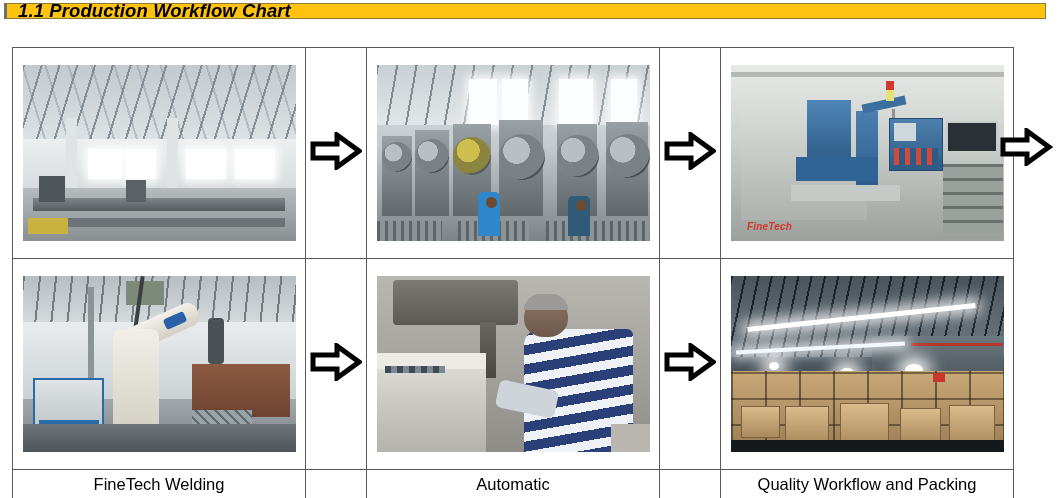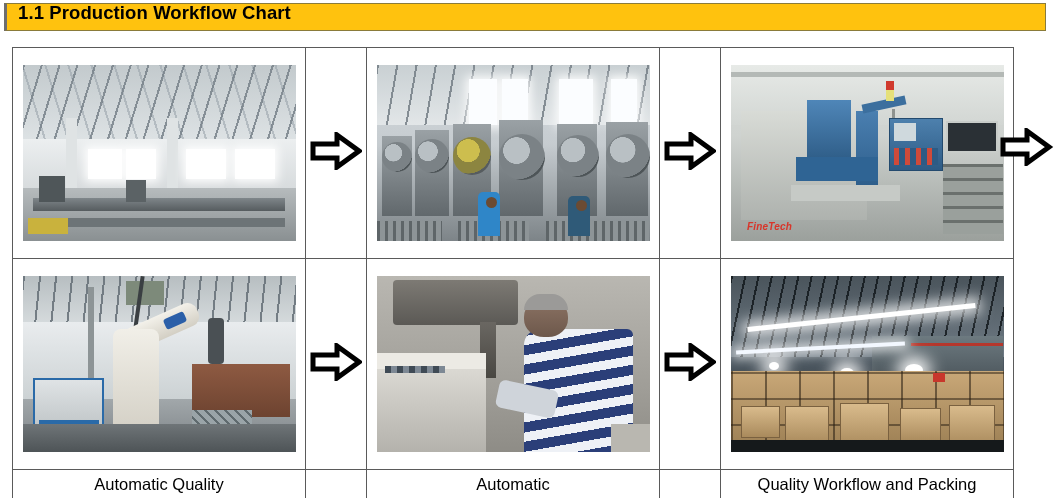--- a/index.html
+++ b/index.html
@@ -16,26 +16,27 @@
     height: 498px;
     background: #ffffff;
   }
 
   
   .banner {
     position: absolute;
     left: 4px;
     top: 3px;
     width: 1042px;
-    height: 28px;
+    height: 16px;
     background: #FFC20E;
     border: 1px solid #8a7b3a;
     border-left: 3px solid #6e6e6e;
     display: flex;
-    align-items: flex-start;
+    align-items: center;
+    font-style: italic;
   }
   .banner-title {
     padding-left: 11px;
     font-size: 18.5px;
     font-weight: bold;
     color: #000000;
     letter-spacing: 0.1px;
     line-height: 1;
     white-space: nowrap;
   }
@@ -407,21 +408,21 @@
             <div class="ph-layer bx b4"></div>
             <div class="ph-layer bx b5"></div>
             <div class="ph-layer redtag"></div>
             <div class="ph-layer floor3"></div>
           </div>
         </td>
       </tr>
 
       <tr>
         <td class="caption-cell tall">
-          <span class="caption-text">Automatic Quality</span>
+          <span class="caption-text">FineTech Welding</span>
         </td>
         <td class="blank-cell"></td>
         <td class="caption-cell tall">
           <span class="caption-text">Automatic</span>
         </td>
         <td class="blank-cell"></td>
         <td class="caption-cell tall">
           <span class="caption-text">Quality Workflow and Packing</span>
         </td>
       </tr>

